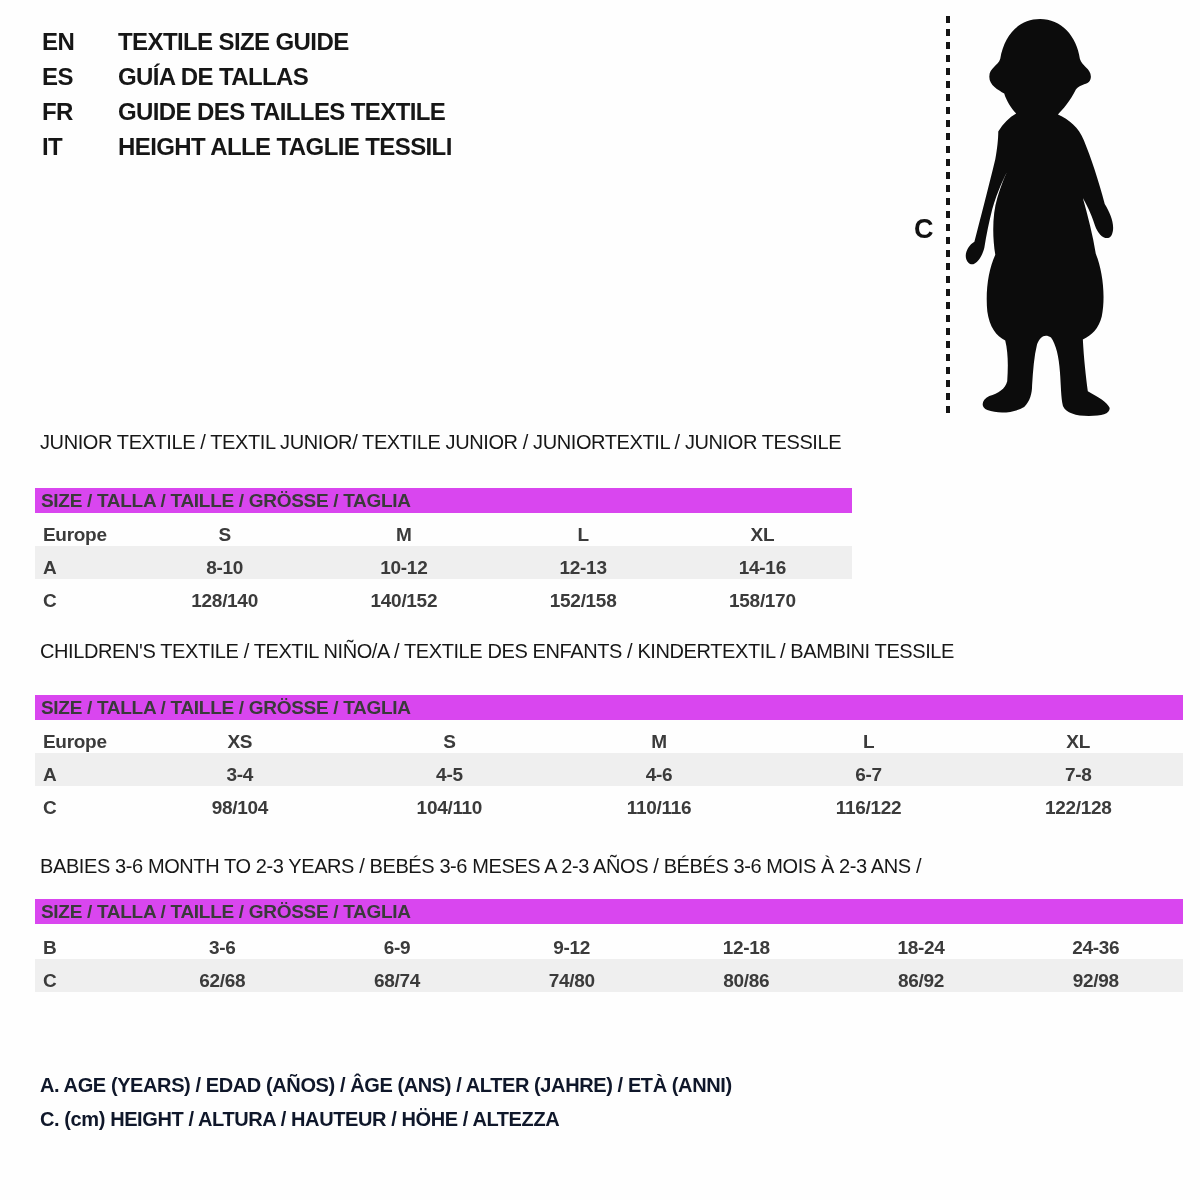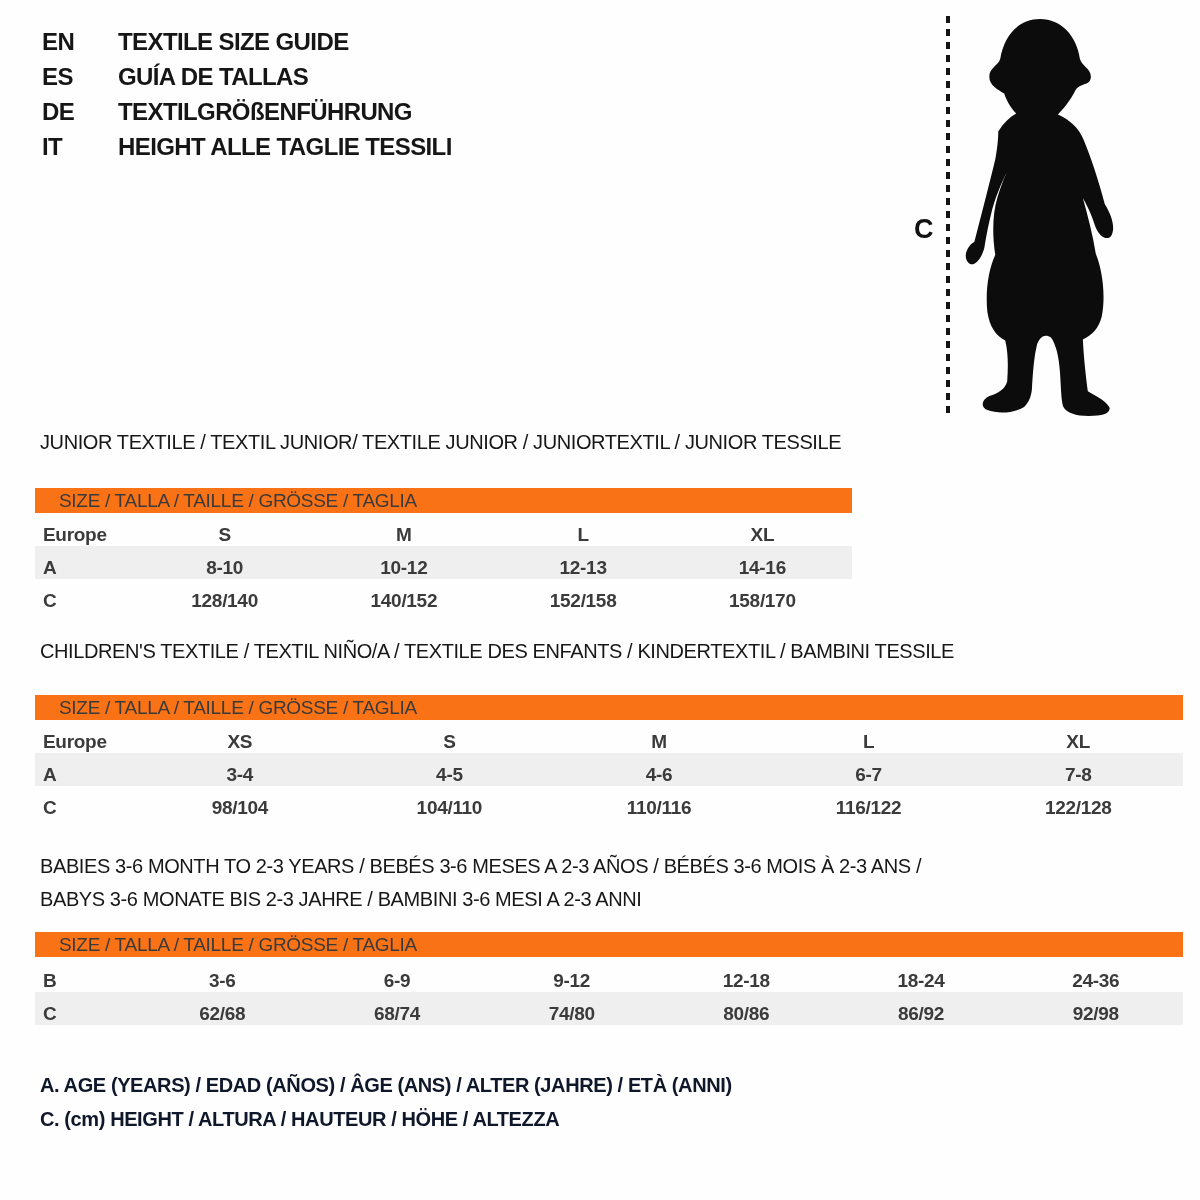--- a/index.html
+++ b/index.html
@@ -26,22 +26,22 @@
   .figure-svg { position:absolute; left:962px; top:14px; }
 
   
   .section { position:absolute; left:35px; }
   .section-title {
     font-weight:normal; font-size:20px; letter-spacing:-0.4px; color:#171717;
     white-space:nowrap; line-height:24px; margin-left:5px;
   }
   .title-line { line-height:33px; }
   .size-bar {
-    background:#f97316; height:25px; display:flex; align-items:center; padding-left:24px;
-    font-weight:normal; font-size:19px; color:#3a3a3a; letter-spacing:-0.3px;
+    background:#d946ef; height:25px; display:flex; align-items:center; padding-left:6px;
+    font-weight:bold; font-size:19px; color:#3a3a3a; letter-spacing:-0.3px;
   }
   .trow {
     display:flex; height:33px; align-items:flex-end;
     font-weight:bold; font-size:19px; color:#3b3b3b; letter-spacing:-0.3px;
   }
   .trow.alt { background:#efefef; }
   .rlabel { width:100px; padding-left:8px; }
   .cell { flex:1; text-align:center; }
 
   .gap-junior   { height:34px; }
@@ -63,22 +63,22 @@
   <div class="lang-list">
     <div class="lang-row">
       <span class="lang-code">EN</span>
       <span class="lang-label">TEXTILE SIZE GUIDE</span>
     </div>
     <div class="lang-row">
       <span class="lang-code">ES</span>
       <span class="lang-label">GUÍA DE TALLAS</span>
     </div>
     <div class="lang-row">
-      <span class="lang-code">DE</span>
-      <span class="lang-label">TEXTILGRÖßENFÜHRUNG</span>
+      <span class="lang-code">FR</span>
+      <span class="lang-label">GUIDE DES TAILLES TEXTILE</span>
     </div>
     <div class="lang-row">
       <span class="lang-code">IT</span>
       <span class="lang-label">HEIGHT ALLE TAGLIE TESSILI</span>
     </div>
   </div>
 
   <div class="measure-line"></div>
   <div class="measure-label">C</div>
 
@@ -183,21 +183,20 @@
         <span class="cell">104/110</span>
         <span class="cell">110/116</span>
         <span class="cell">116/122</span>
         <span class="cell">122/128</span>
       </div>
     </div>
   </div>
 
   <div class="section" style="top:850px; width:1148px;">
     <div class="section-title title-line">BABIES 3-6 MONTH TO 2-3 YEARS / BEBÉS 3-6 MESES A 2-3 AÑOS / BÉBÉS 3-6 MOIS À 2-3 ANS /</div>
-    <div class="section-title title-line">BABYS 3-6 MONATE BIS 2-3 JAHRE / BAMBINI 3-6 MESI A 2-3 ANNI</div>
     <div class="gap-babies"></div>
     <div class="size-bar">SIZE / TALLA / TAILLE / GRÖSSE / TAGLIA</div>
     <div>
       <div class="trow" style="height:35px;">
         <span class="rlabel">B</span>
         <span class="cell">3-6</span>
         <span class="cell">6-9</span>
         <span class="cell">9-12</span>
         <span class="cell">12-18</span>
         <span class="cell">18-24</span>

